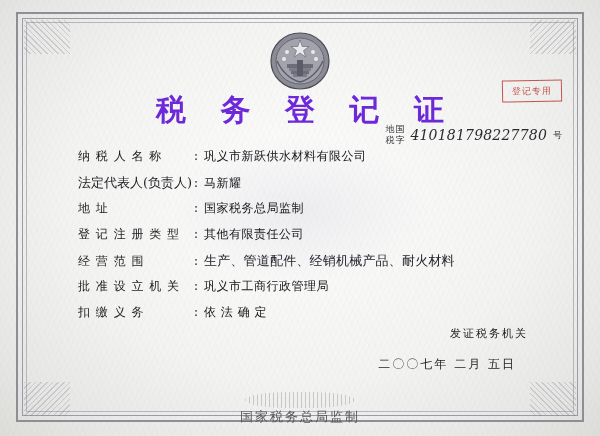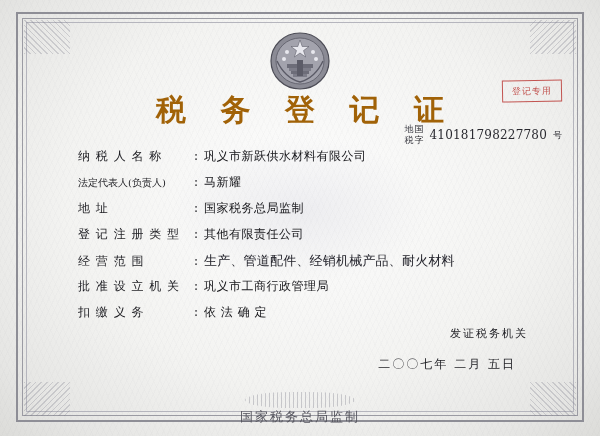--- a/index.html
+++ b/index.html
@@ -88,21 +88,21 @@
 
   .title {
     position: absolute;
     left: 0; right: 0;
     top: 90px;
     text-align: center;
     font-family: "DejaVu Serif", "Liberation Serif", serif;
     font-size: 30px;
     font-weight: bold;
     letter-spacing: 12px;
-    color: #a16207;
+    color: #6d28d9;
     text-indent: 12px;
   }
 
   
   .stamp-number {
     position: absolute;
     right: 38px;
     top: 80px;
     width: 58px;
     height: 20px;
@@ -138,24 +138,25 @@
   }
   .reg-no .pair-left {
     display: flex;
     flex-direction: column;
     line-height: 1.25;
     margin-right: 1px;
     text-align: center;
     color: #3a3a42;
   }
   .reg-no .code {
-    font-size: 12px;
+    font-size: 14px;
     letter-spacing: 0.2px;
     margin: 0 4px;
     align-self: center;
+    font-style: italic;
   }
   .reg-no .tail {
     align-self: center;
     margin-left: 2px;
   }
 
   
   .fields {
     position: absolute;
     left: 78px;
@@ -168,21 +169,21 @@
     height: 26px;
     font-family: "DejaVu Serif", "Liberation Serif", serif;
   }
   .label {
     width: 116px;
     font-size: 12px;
     color: #1d1d22;
     letter-spacing: 1px;
     white-space: nowrap;
   }
-  .label.tight { letter-spacing: 0px; font-size: 10px; }
+  .label.tight { letter-spacing: 0px; font-size: 13px; }
   .colon {
     width: 10px;
     font-size: 12px;
     color: #1d1d22;
   }
   .value {
     flex: 1;
     font-size: 12px;
     color: #16161a;
     letter-spacing: .5px;

